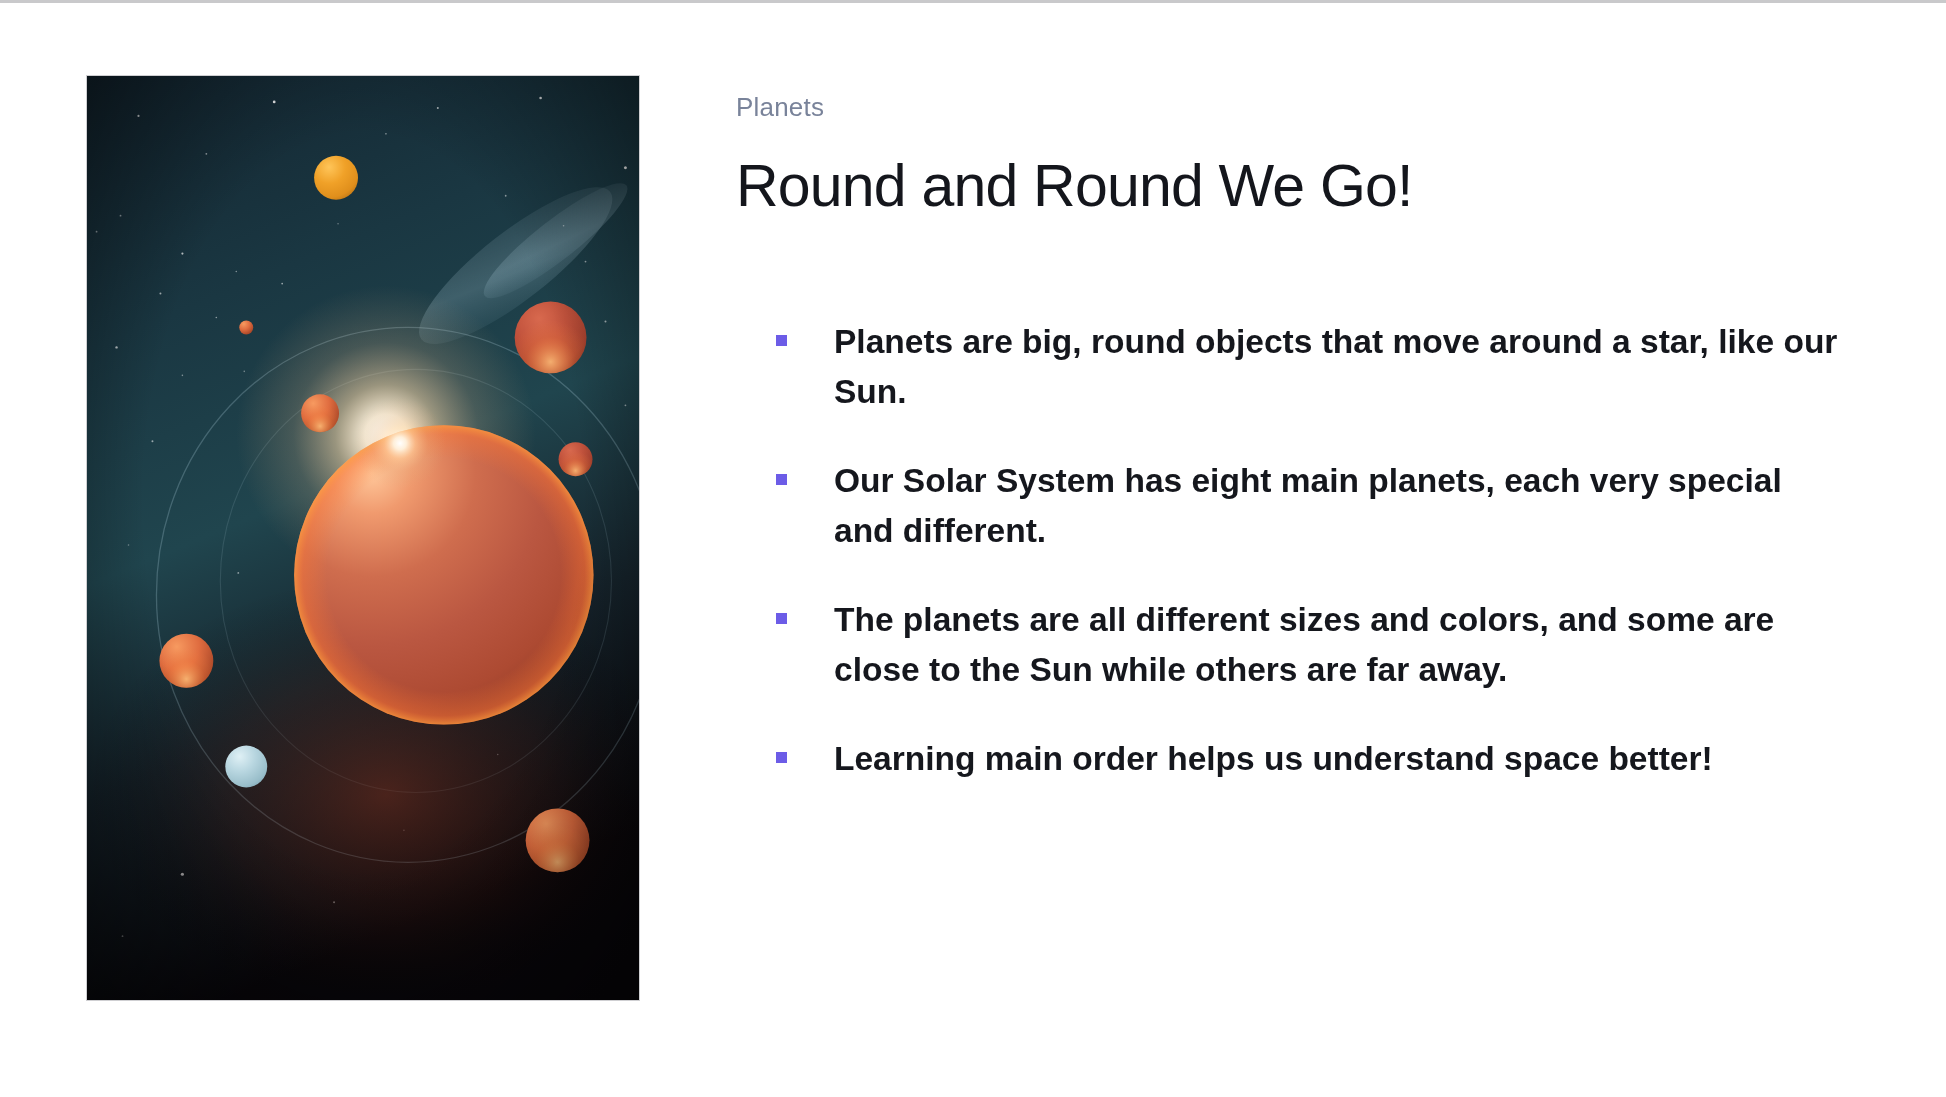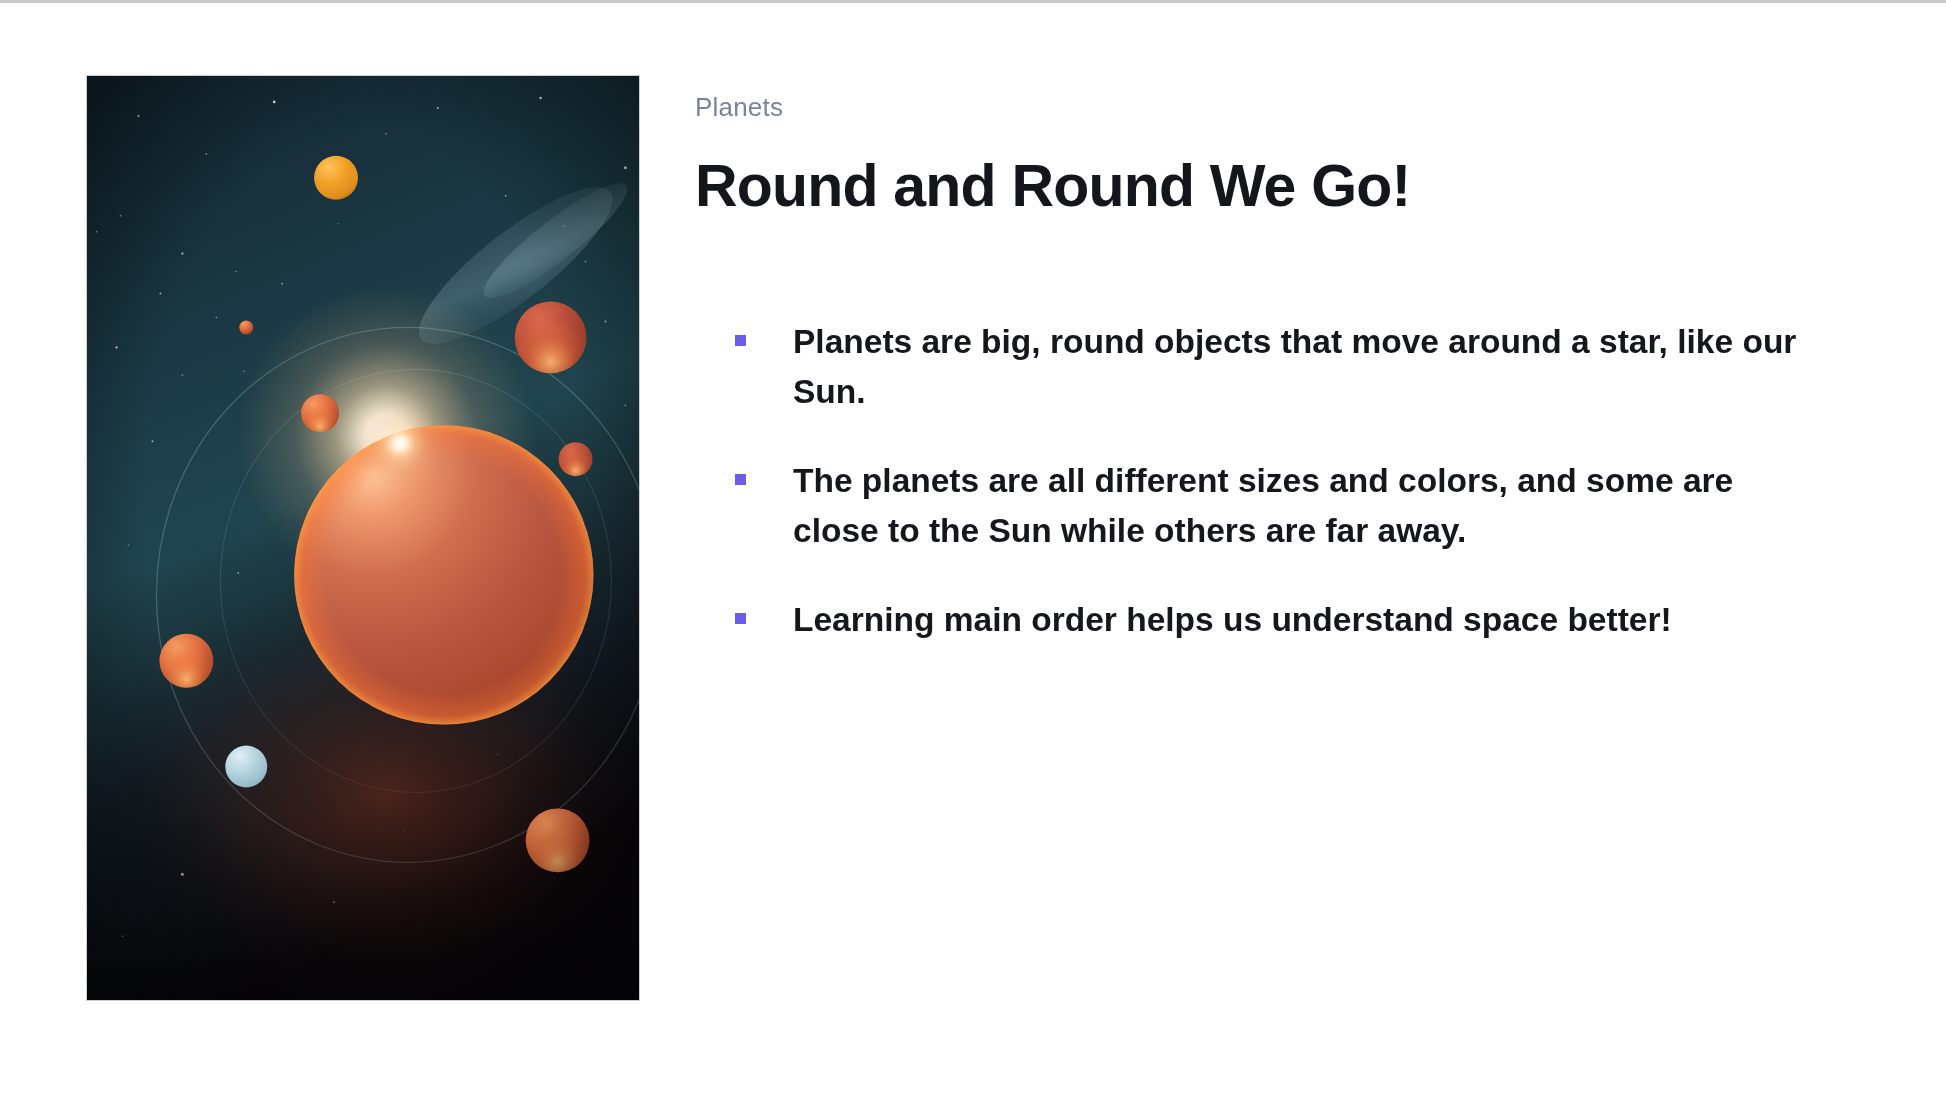--- a/index.html
+++ b/index.html
@@ -41,38 +41,38 @@
     height: 926px;
     border: 1px solid #cfcfd2;
     background: #0a1016;
     overflow: hidden;
   }
   .space-svg { display: block; width: 100%; height: 100%; }
 
   
   .content {
     position: absolute;
-    left: 695px;
+    left: 736px;
     top: 92px;
     width: 1130px;
   }
 
   .eyebrow {
     font-size: 26px;
     line-height: 1.2;
     color: #79839a;
     letter-spacing: 0.2px;
     margin: 0 0 30px 0;
     font-weight: 400;
   }
 
   .title {
     font-size: 59px;
     line-height: 1.12;
-    font-weight: 700;
+    font-weight: 400;
     color: #14161c;
     letter-spacing: -0.8px;
     margin: 0;
   }
 
   .bullets {
     list-style: none;
     margin: 98px 0 0 0;
     padding: 0;
     width: 1110px;
@@ -287,20 +287,24 @@
 
     <h1 class="title">Round and Round We Go!</h1>
 
     <ul class="bullets">
       <li class="bullet">
         <span class="bullet-marker"></span>
         <span>Planets are big, round objects that move around a star, like our Sun.</span>
       </li>
       <li class="bullet">
         <span class="bullet-marker"></span>
+        <span>Our Solar System has eight main planets, each very special and different.</span>
+      </li>
+      <li class="bullet">
+        <span class="bullet-marker"></span>
         <span>The planets are all different sizes and colors, and some are close to the Sun while others are far away.</span>
       </li>
       <li class="bullet">
         <span class="bullet-marker"></span>
         <span>Learning main order helps us understand space better!</span>
       </li>
     </ul>
 
   </div>
 

